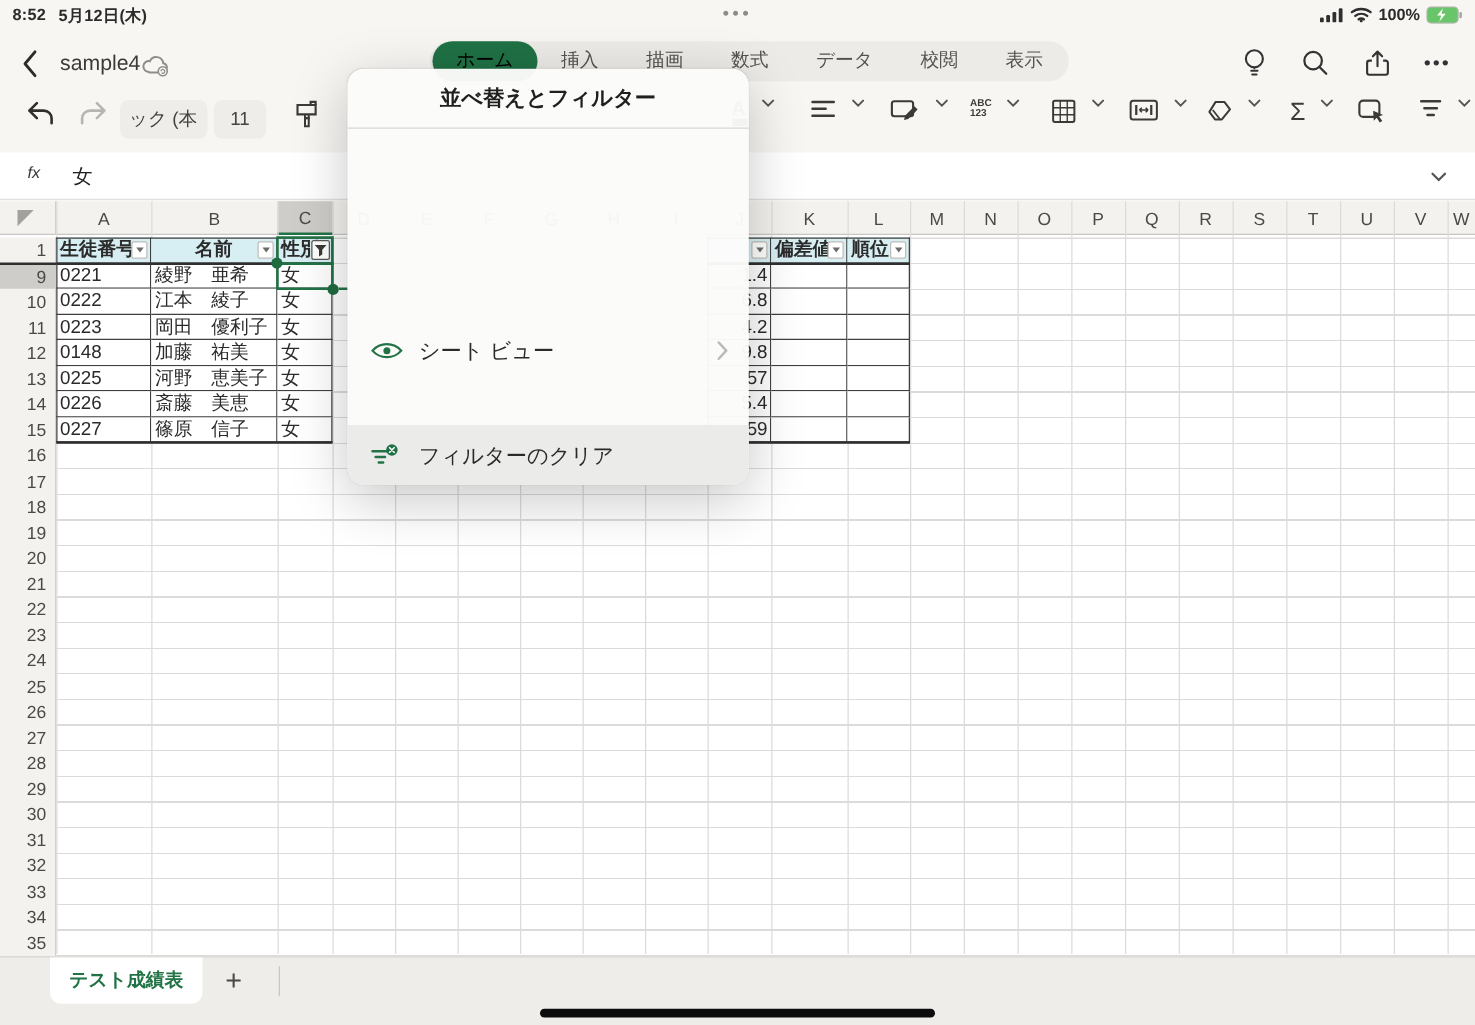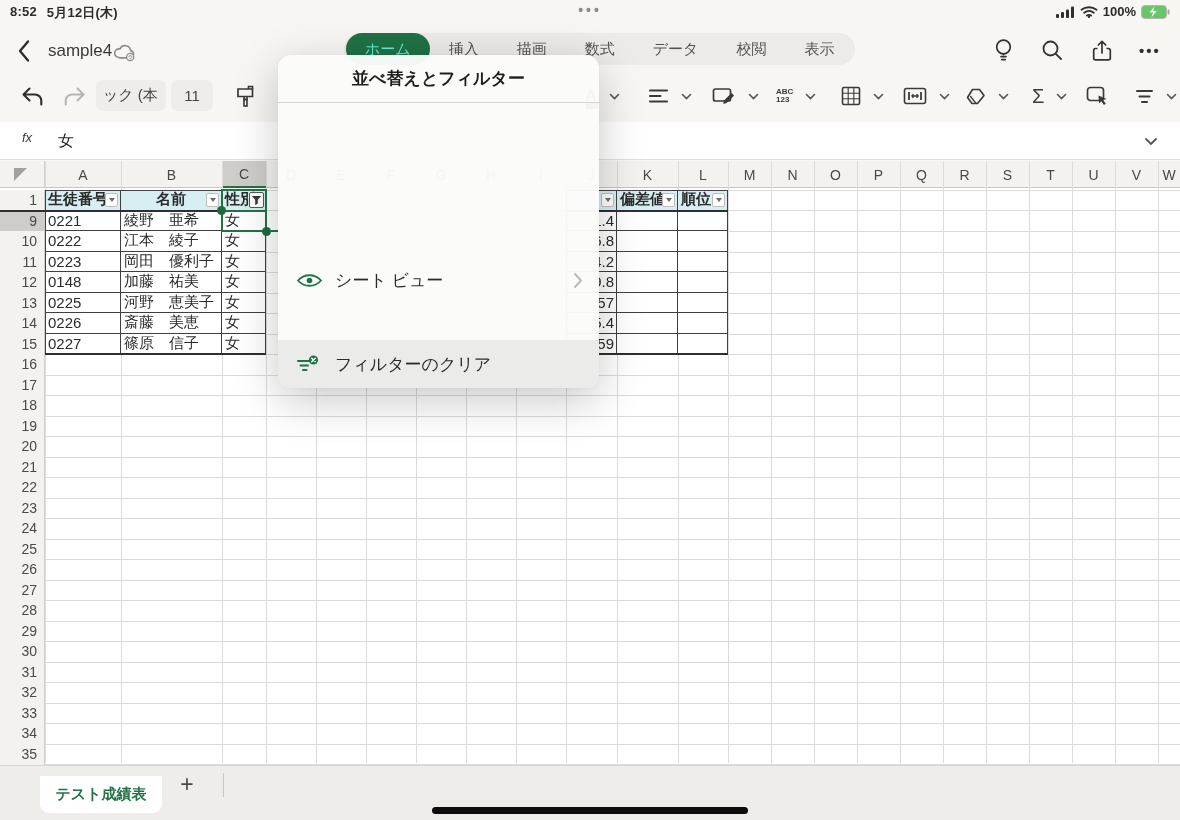--- a/index.html
+++ b/index.html
@@ -13,28 +13,28 @@
   #status-dots { position:absolute; left:50%; top:2px; transform:translateX(-50%); color:#8d8b88; font-size:14px; letter-spacing:3px; }
   #status-right { position:absolute; right:10px; top:4px; display:flex; align-items:center; gap:5px; }
 
   
   #title-bar { position:absolute; left:0; top:28px; width:1180px; height:46px; }
   #back-btn { position:absolute; left:16px; top:10px; width:22px; height:26px; cursor:pointer; }
   #file-name { position:absolute; left:48px; top:13px; font-size:17px; color:#3c3a38; }
   #cloud { position:absolute; left:112px; top:15px; }
   #ribbon-capsule { position:absolute; left:344px; top:5px; height:32px; background:#edebe7; border-radius:16px; display:flex; align-items:center; padding:0 2px; }
   .tab { height:32px; line-height:32px; padding:0 19px; font-size:15px; color:#54524f; border-radius:16px; cursor:pointer; white-space:nowrap; }
-  .tab.active { background:#1f7145; color:#5eead4; }
+  .tab.active { background:#1f7145; color:#000000; }
   #title-icons { position:absolute; right:18px; top:9px; display:flex; gap:25px; align-items:center; }
   .ticon { width:24px; height:26px; display:flex; align-items:center; justify-content:center; cursor:pointer; }
   #more-dots { font-size:15px; color:#333; letter-spacing:2px; font-weight:bold; }
 
   
   #toolbar { position:absolute; left:0; top:76px; width:1180px; height:42px; }
-  .tbx { position:absolute; top:3px; height:34px; display:flex; align-items:center; gap:12px; cursor:pointer; }
+  .tbx { position:absolute; top:3px; height:34px; display:flex; align-items:flex-start; gap:12px; cursor:pointer; }
   .inputbox { background:#efedea; border-radius:7px; height:31px; display:flex; align-items:center; overflow:hidden; cursor:pointer; }
   #font-name-box { position:absolute; left:96px; top:4px; width:70px; padding-left:7px; font-size:15px; color:#46443f; white-space:nowrap; }
   #font-size-box { position:absolute; left:171px; top:4px; width:42px; justify-content:center; font-size:15px; color:#46443f; }
   .chev { width:11px; height:7px; }
   #abc123 { font-size:8px; font-weight:bold; line-height:8px; color:#3a3a38; text-align:left; }
   #fontcolor-a { font-size:16px; font-weight:bold; color:#2f2f2d; position:relative; }
   #fontcolor-a::after { content:""; position:absolute; left:1px; bottom:-4px; width:12px; height:6px; background:#1a1a1a; }
   #sigma { font-size:20px; color:#3a3a38; font-weight:500; }
 
   
@@ -83,21 +83,21 @@
   .p-item .picon { position:absolute; left:18px; }
   .p-item .trail { position:absolute; right:16px; }
   #p-item-0 { top:136px; }
   #p-item-1 { top:203px;text-align:right; }
   #p-item-2 { top:294px; }
   #p-item-3 { top:285px; height:48px; top:285px; background:#ebebe9; border-radius:0 0 13px 13px; top:285px; }
   #p-item-3 { top:285px; }
 
   
   #bottom-bar { position:absolute; left:0; top:765px; width:1180px; height:55px; background:#eeedea; border-top:1px solid #d8d6d3; }
-  #sheet-tab { position:absolute; left:40px; top:10px; width:122px; height:37px; background:#fff; border-radius:0 0 9px 9px;
+  #sheet-tab { position:absolute; left:40px; top:0px; width:122px; height:37px; background:#fff; border-radius:0 0 9px 9px;
     display:flex; align-items:center; justify-content:center; font-size:15px; font-weight:bold; color:#217346; cursor:pointer; }
   #add-sheet { position:absolute; left:168px; top:0; width:38px; height:37px; display:flex; align-items:center; justify-content:center;
     font-size:23px; color:#4b4946; cursor:pointer; font-weight:300; }
   #tab-divider { position:absolute; left:223px; top:7px; width:1px; height:24px; background:#c9c7c4; }
   #home-indicator { position:absolute; left:432px; top:41px; width:316px; height:7px; border-radius:4px; background:#0c0c0c; cursor:grab; }
 </style>
 </head>
 <body>
 
 <div id="status-bar">

